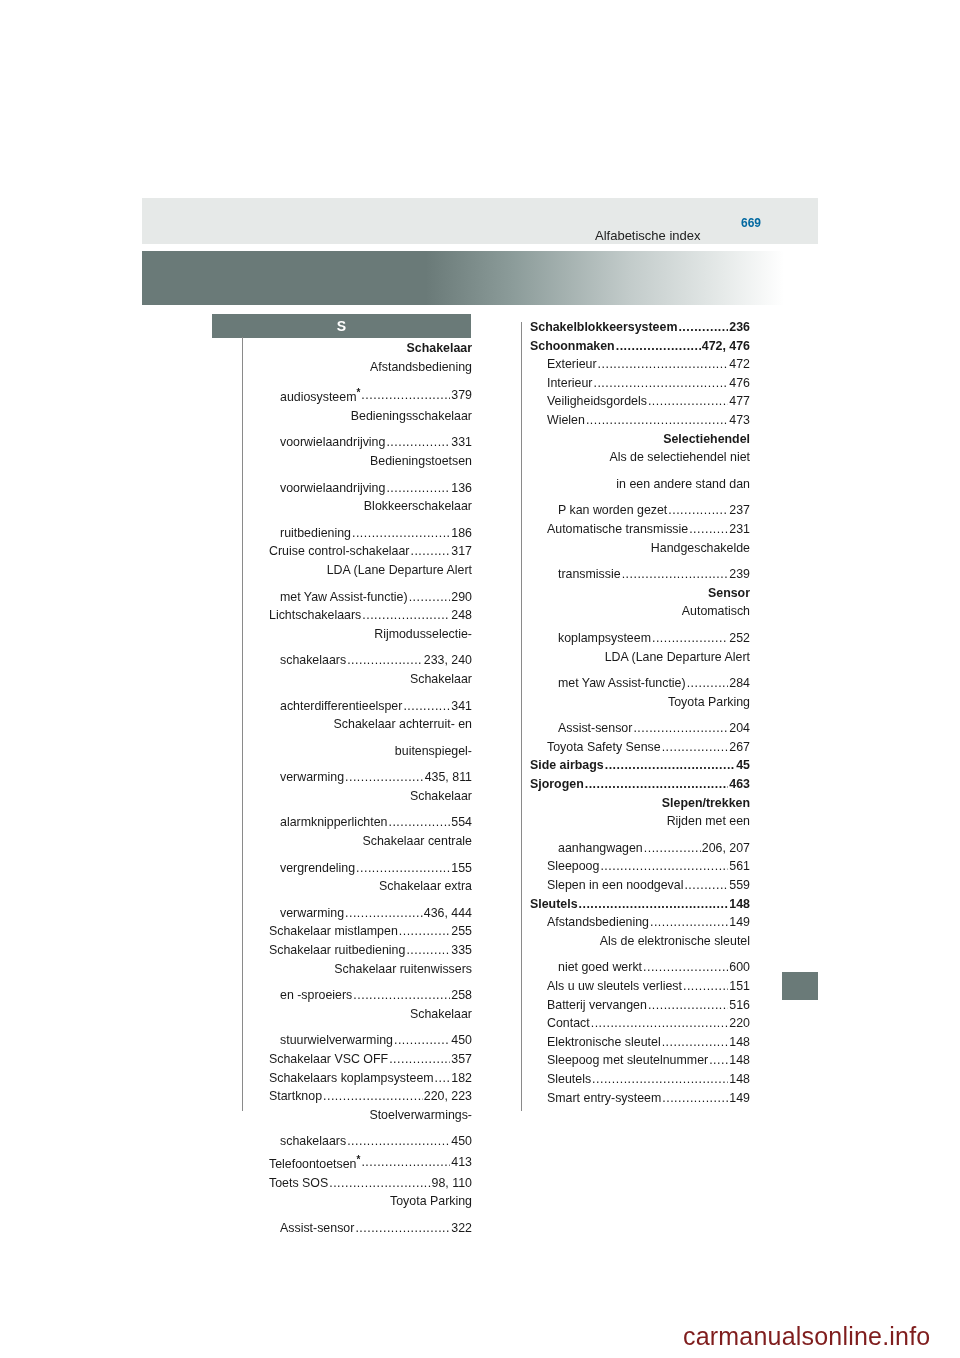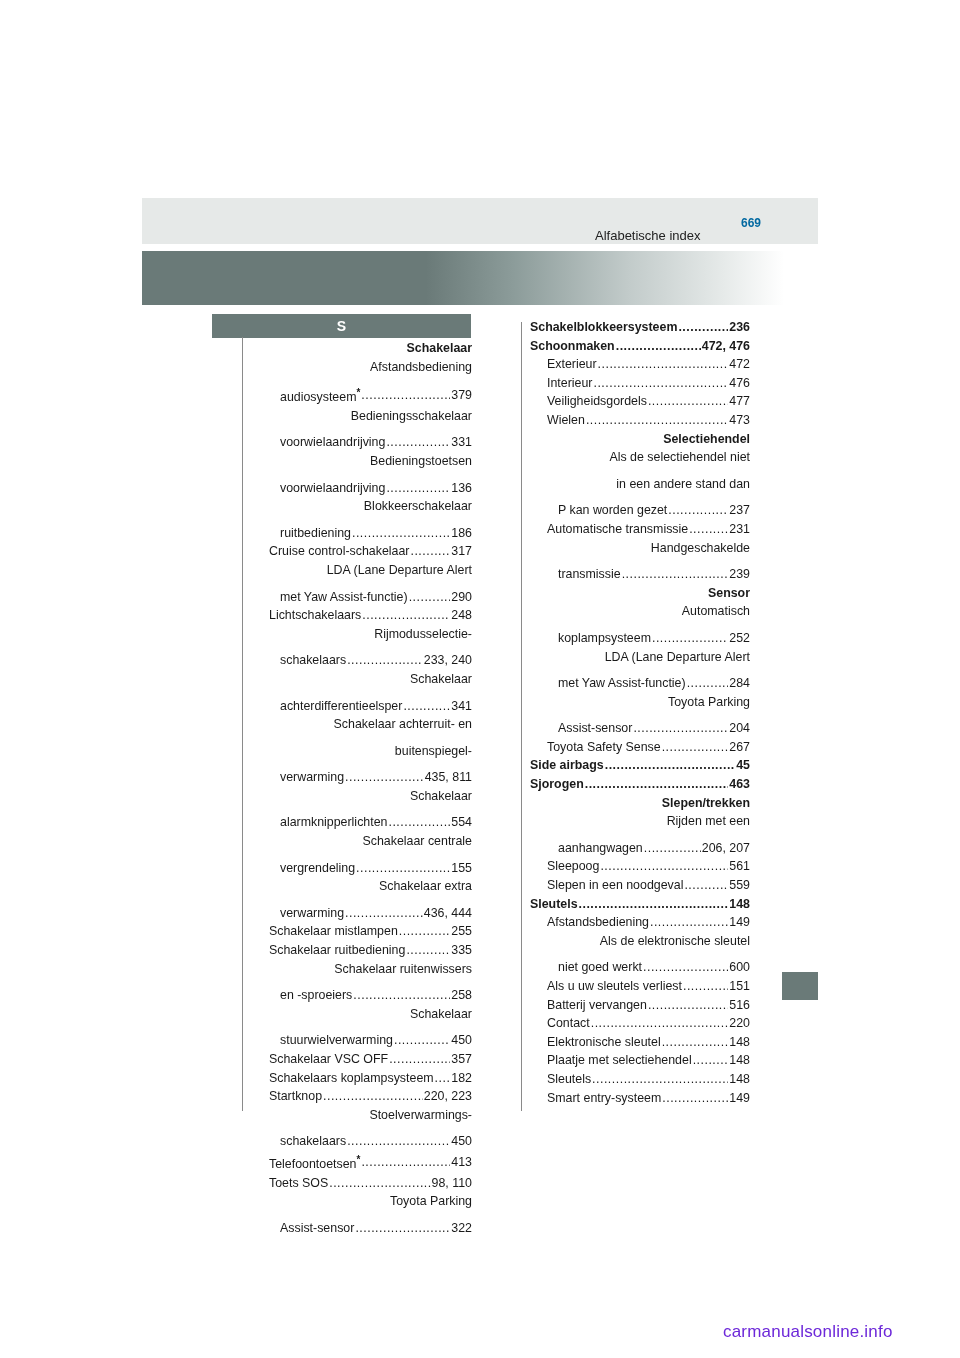--- a/index.html
+++ b/index.html
@@ -48,23 +48,22 @@
     .plain { white-space: nowrap; text-align: right; }
     .lvl0 { padding-left: 0; font-weight: bold; }
     .lvl1 { padding-left: 17px; }
     .lvl2 { padding-left: 28px; margin-top: 8px; }
     .sup { font-size: 10px; vertical-align: 5px; font-weight: bold; }
     .side-tab {
       position: absolute; left: 782px; top: 972px; width: 36px; height: 28px;
       background: #6a7a78;
     }
     .watermark {
-      position: absolute; left: 683px; top: 1322px; font-size: 17px; color: #6d28d9;
+      position: absolute; left: 683px; top: 1322px; font-size: 25px; color: #7f1d1d;
       letter-spacing: 0.2px;
-      margin-left: 40px;
     }
   </style>
 </head>
 <body>
 
 <div class="header-bar"></div>
 <div class="header-title">Alfabetische index</div>
 <div class="header-page">669</div>
 <div class="gradient-band"></div>
 
@@ -343,21 +342,21 @@
       <span class="lbl">Contact</span>
       <span class="dots"></span>
       <span class="pg">220</span>
     </div>
     <div class="entry lvl1">
       <span class="lbl">Elektronische sleutel</span>
       <span class="dots"></span>
       <span class="pg">148</span>
     </div>
     <div class="entry lvl1">
-      <span class="lbl">Plaatje met selectiehendel</span>
+      <span class="lbl">Sleepoog met sleutelnummer</span>
       <span class="dots"></span>
       <span class="pg">148</span>
     </div>
     <div class="entry lvl1">
       <span class="lbl">Sleutels</span>
       <span class="dots"></span>
       <span class="pg">148</span>
     </div>
     <div class="entry lvl1">
       <span class="lbl">Smart entry-systeem</span>

